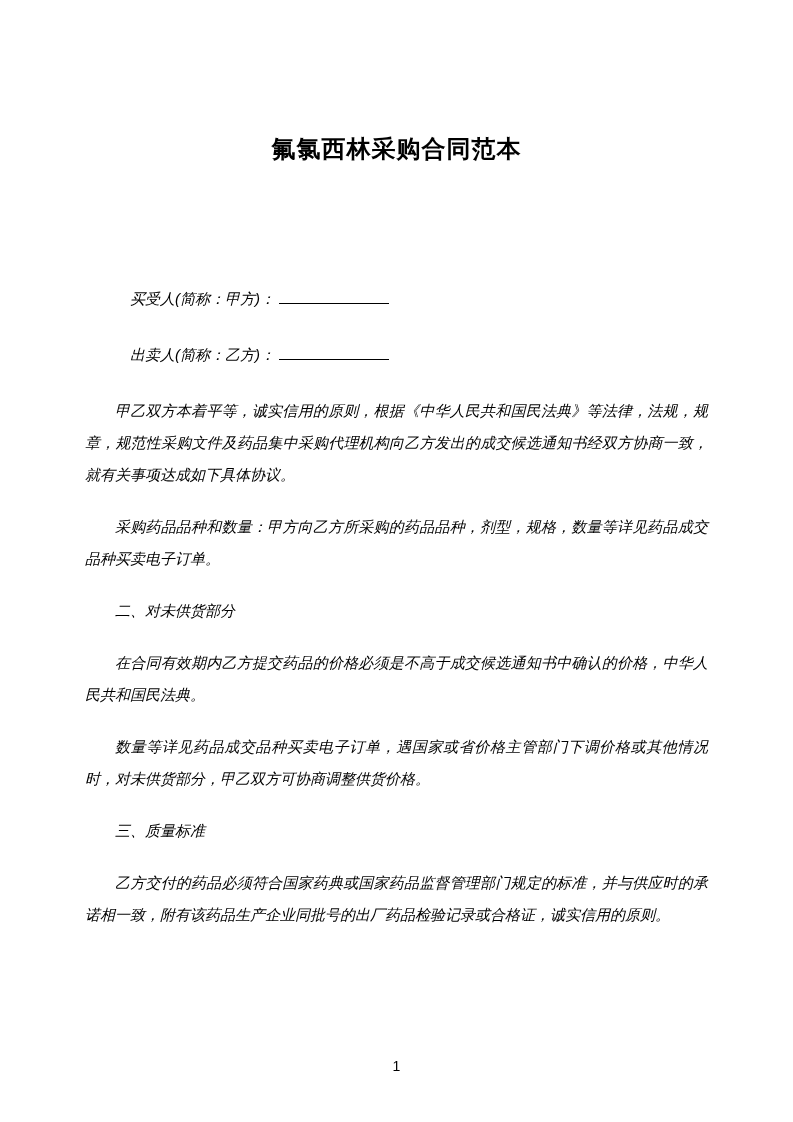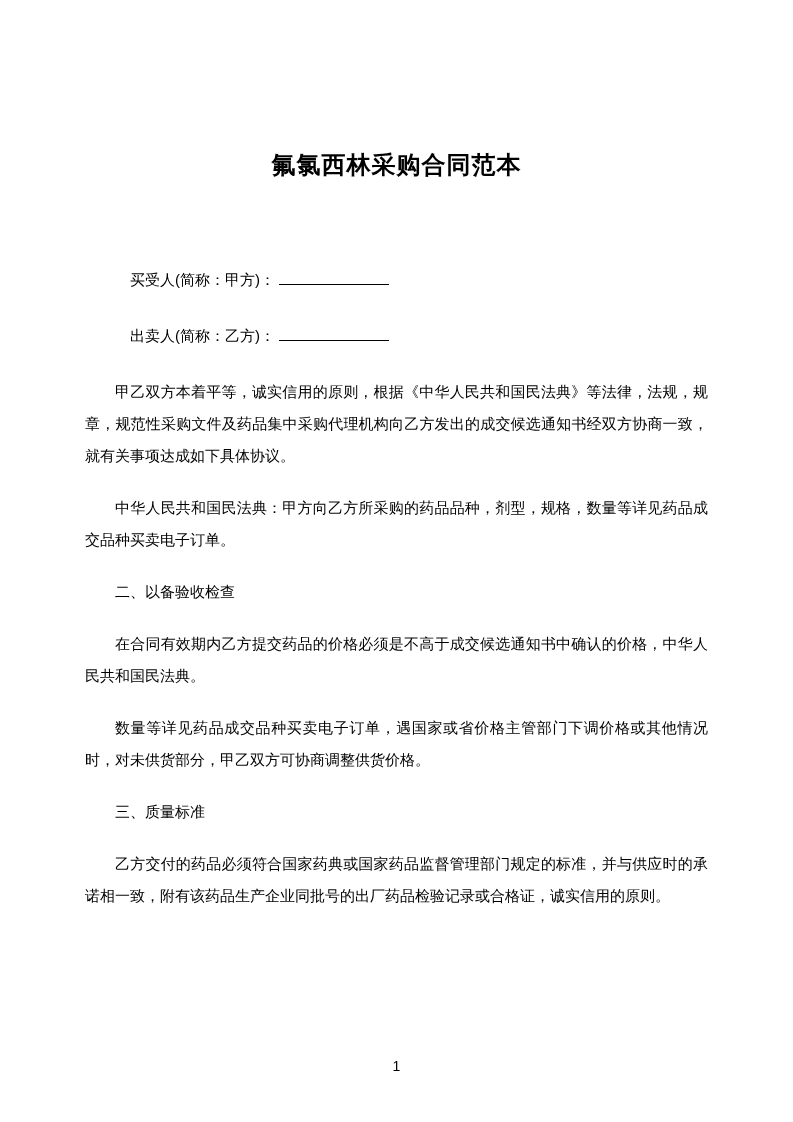--- a/index.html
+++ b/index.html
@@ -12,34 +12,35 @@
     height: 1122px;
     font-family: "Liberation Sans", "DejaVu Sans", sans-serif;
     color: #000000;
     position: relative;
     overflow: hidden;
   }
   .page {
     width: 793px;
     height: 1122px;
     box-sizing: border-box;
-    padding: 16px 85px;
+    padding: 0 85px;
     position: relative;
   }
   .doc-title {
     text-align: center;
     font-size: 24px;
     font-weight: bold;
     letter-spacing: 1px;
     margin: 0;
     padding-top: 133px;
     line-height: 1.3;
   }
   .body-block {
-    margin-top: 84px;
+    margin-top: 119px;
+    font-style: italic;
   }
   p.para {
     font-size: 15px;
     line-height: 32px;
     margin: 0 0 20px 0;
     text-align: justify;
     text-justify: inter-ideograph;
   }
   p.indent2 {
     text-indent: 30px;
@@ -74,23 +75,23 @@
 
   <div class="body-block">
 
     <p class="para field"><span>买受人(简称：甲方)：</span><span class="blank-line"></span></p>
 
     <p class="para field"><span>出卖人(简称：乙方)：</span><span class="blank-line"></span></p>
 
     <p class="para indent2">甲乙双方本着平等，诚实信用的原则，根据《中华人民共和国民法典》等法律，法规，规章，规范性采购文件及药品集中采购代理机构向乙方发出的成交候选通知书经双方协商一致，就有关事项达成如下具体协议。</p>
 
 
-    <p class="para indent2">中华人民共和国民法典：甲方向乙方所采购的药品品种，剂型，规格，数量等详见药品成交品种买卖电子订单。</p>
+    <p class="para indent2">采购药品品种和数量：甲方向乙方所采购的药品品种，剂型，规格，数量等详见药品成交品种买卖电子订单。</p>
 
-    <p class="para indent2">二、以备验收检查</p>
+    <p class="para indent2">二、对未供货部分</p>
 
     <p class="para indent2">在合同有效期内乙方提交药品的价格必须是不高于成交候选通知书中确认的价格，中华人民共和国民法典。</p>
 
     <p class="para indent2">数量等详见药品成交品种买卖电子订单，遇国家或省价格主管部门下调价格或其他情况时，对未供货部分，甲乙双方可协商调整供货价格。</p>
 
     <p class="para indent2">三、质量标准</p>
 
     <p class="para indent2">乙方交付的药品必须符合国家药典或国家药品监督管理部门规定的标准，并与供应时的承诺相一致，附有该药品生产企业同批号的出厂药品检验记录或合格证，诚实信用的原则。</p>
 
   </div>

